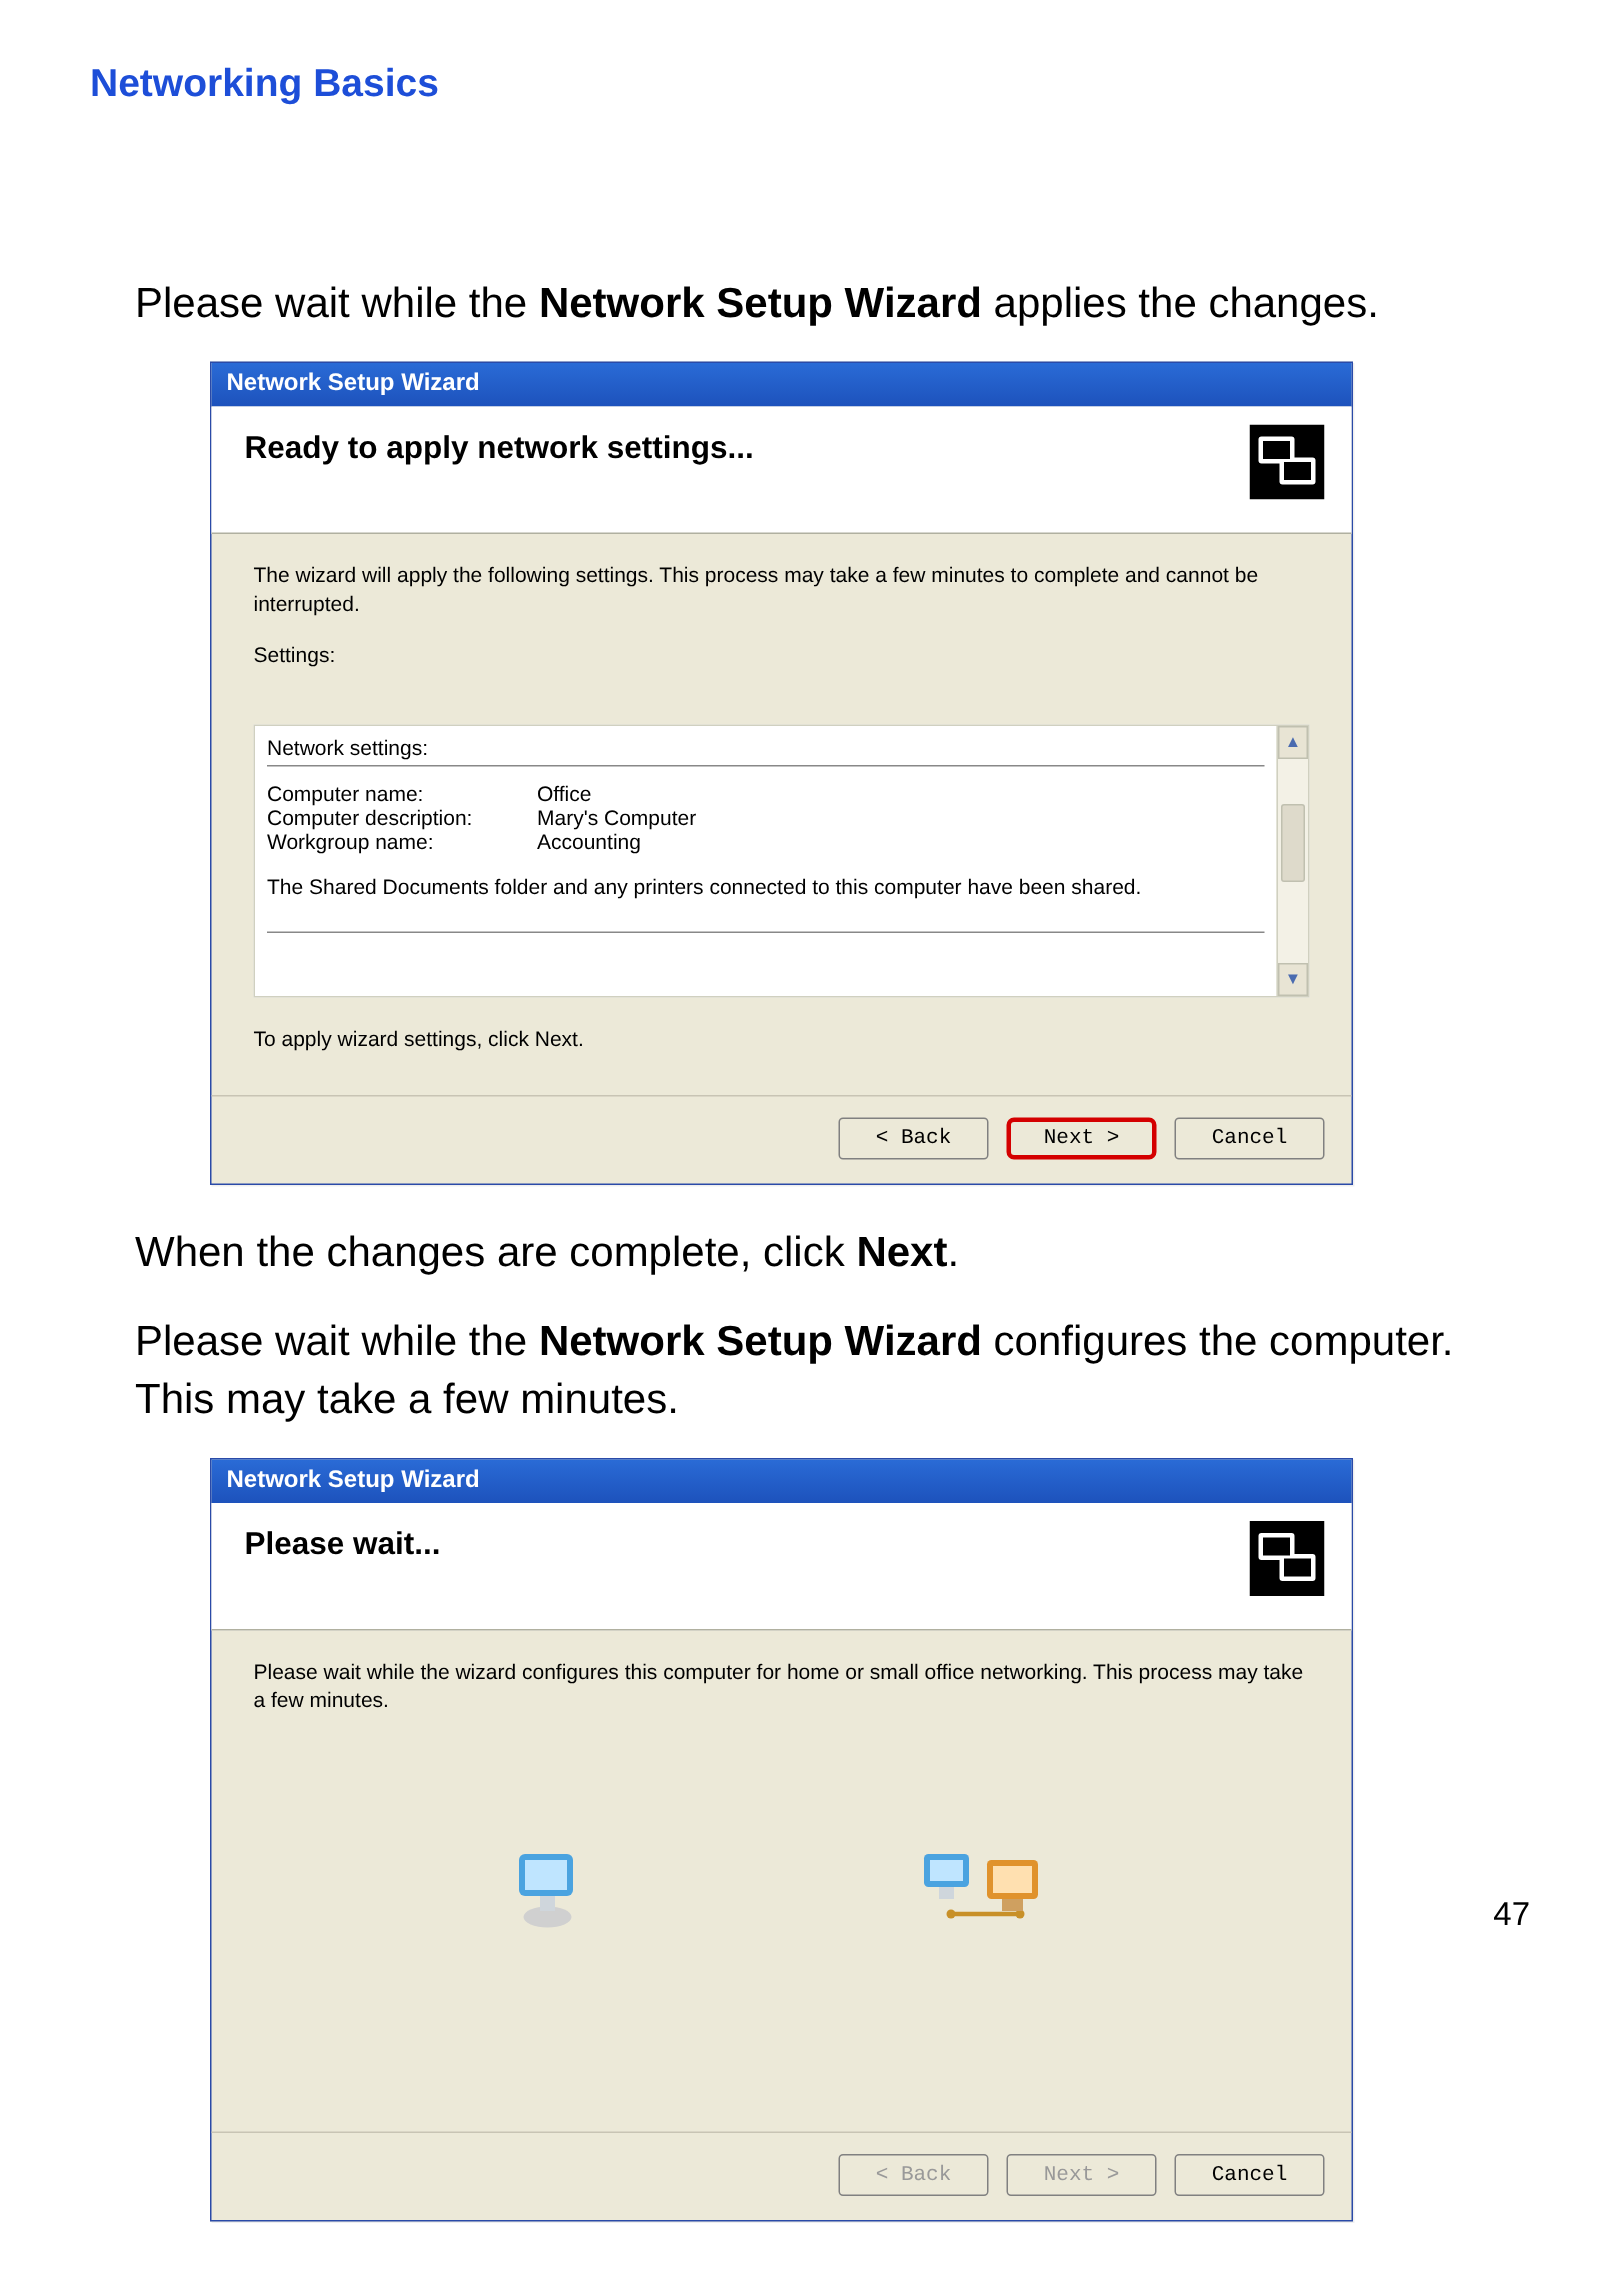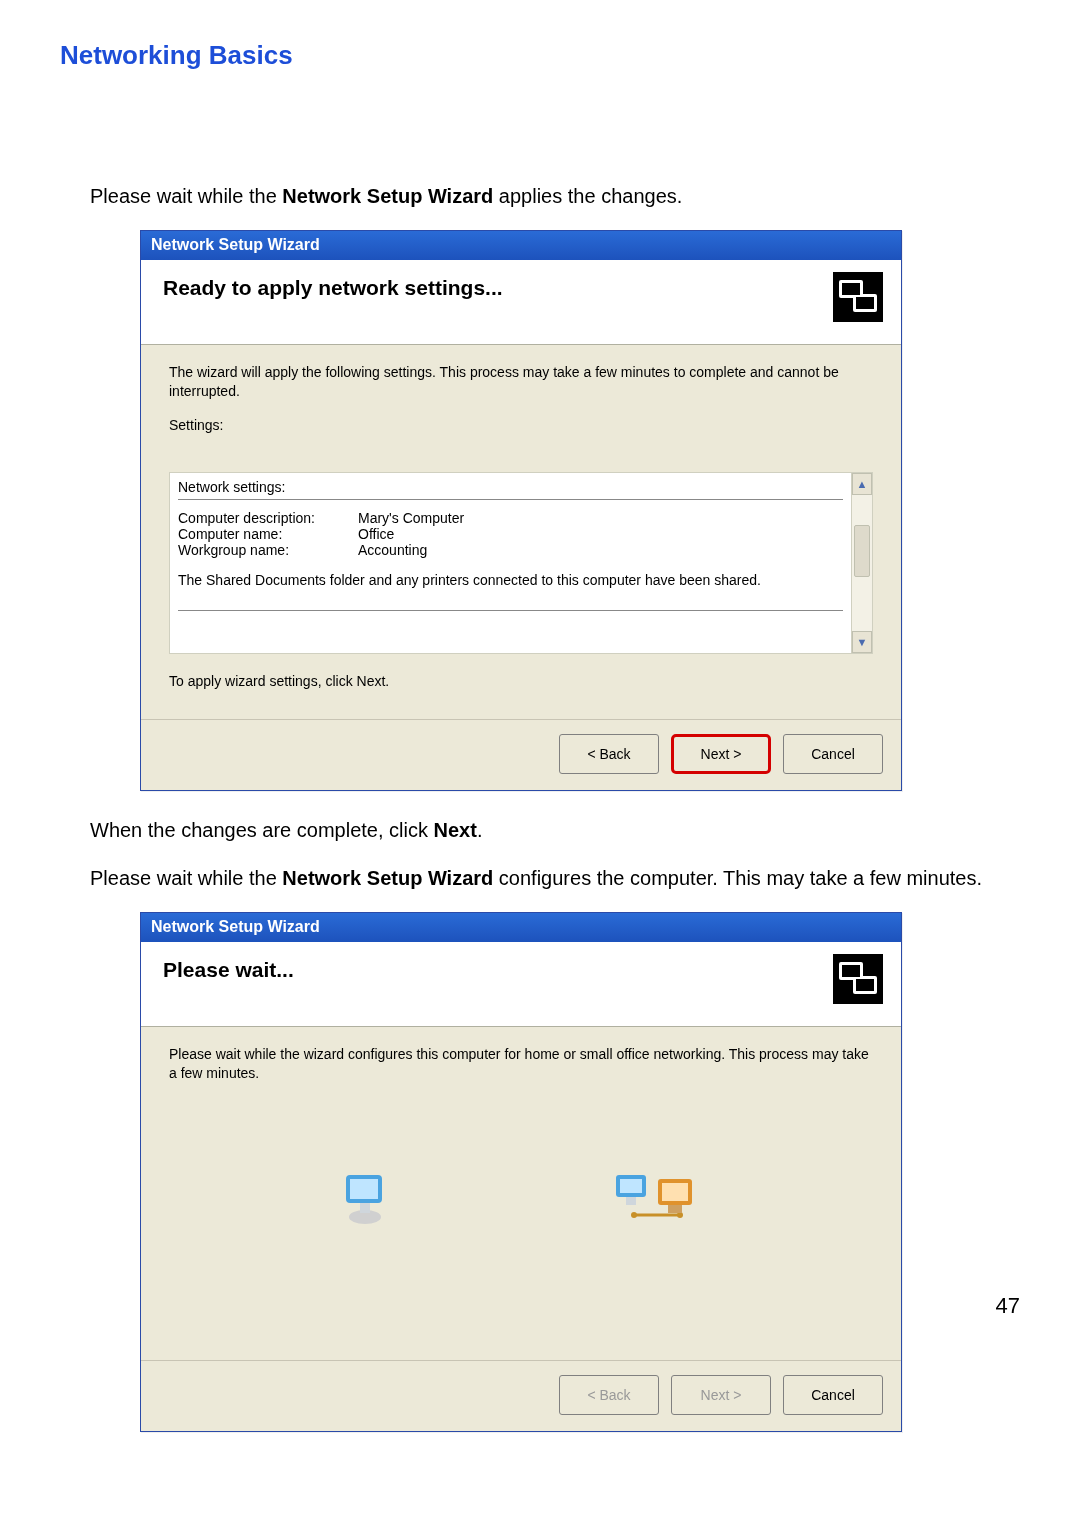--- a/index.html
+++ b/index.html
@@ -13,21 +13,21 @@
     box-sizing: border-box;
     padding: 40px 60px 30px 60px;
   }
   .page-title {
     color: #1d4ed8;
     font-size: 26px;
     font-weight: bold;
     margin-bottom: 111px;
   }
   .body-text {
-    font-size: 20px;
+    font-size: 28px;
     color: #000;
     margin: 10px 0 20px 30px;
     line-height: 1.4;
   }
   .body-text b { font-weight: bold; }
 
   .wizard {
     width: 760px;
     margin: 0 0 25px 80px;
     border: 1px solid #2a4aa8;
@@ -118,46 +118,47 @@
 
   .button-row {
     border-top: 1px solid #c8c4b4;
     padding: 14px 18px 16px 0;
     display: flex;
     justify-content: flex-end;
     gap: 12px;
   }
   .wiz-btn {
     min-width: 100px;
-    height: 40px;
+    height: 28px;
     background: #ece9d8;
     border: 1px solid #808080;
     border-radius: 3px;
     font-size: 14px;
     cursor: pointer;
     padding: 0 6px;
+    font-family: Liberation Mono, monospace;
   }
   .wiz-btn.highlight {
     border: 3px solid #d40000;
     border-radius: 5px;
   }
   .wiz-btn.disabled { color: #999; }
 
   .net-animation {
     display: flex;
     justify-content: space-around;
     align-items: center;
     padding: 40px 60px 90px 60px;
     height: 120px;
   }
 
   .page-num {
     position: absolute;
     right: 60px;
-    bottom: 210px;
+    bottom: 240px;
     font-size: 22px;
   }
 </style>
 </head>
 <body>
 
 <div class="page-title">Networking Basics</div>
 
 <p class="body-text">
   <span>Please wait while the </span><b>Network Setup Wizard</b><span> applies the changes.</span>
@@ -175,26 +176,26 @@
       <rect x="23" y="25" width="18" height="12" fill="#000"></rect>
     </svg>
   </div>
   <div class="content-area">
     <p>The wizard will apply the following settings. This process may take a few minutes to complete and cannot be interrupted.</p>
     <div class="label-settings">Settings:</div>
     <div class="settings-box">
       <div class="settings-inner">
         <div class="heading-line">Network settings:</div>
         <div class="settings-row">
+          <div class="k">Computer name:</div>
+          <div>Office</div>
+        </div>
+        <div class="settings-row">
           <div class="k">Computer description:</div>
           <div>Mary's Computer</div>
-        </div>
-        <div class="settings-row">
-          <div class="k">Computer name:</div>
-          <div>Office</div>
         </div>
         <div class="settings-row">
           <div class="k">Workgroup name:</div>
           <div>Accounting</div>
         </div>
         <div class="footnote">The Shared Documents folder and any printers connected to this computer have been shared.</div>
       </div>
       <div class="scrollbar">
         <div class="scroll-btn">▲</div>
         <div class="scroll-track">

